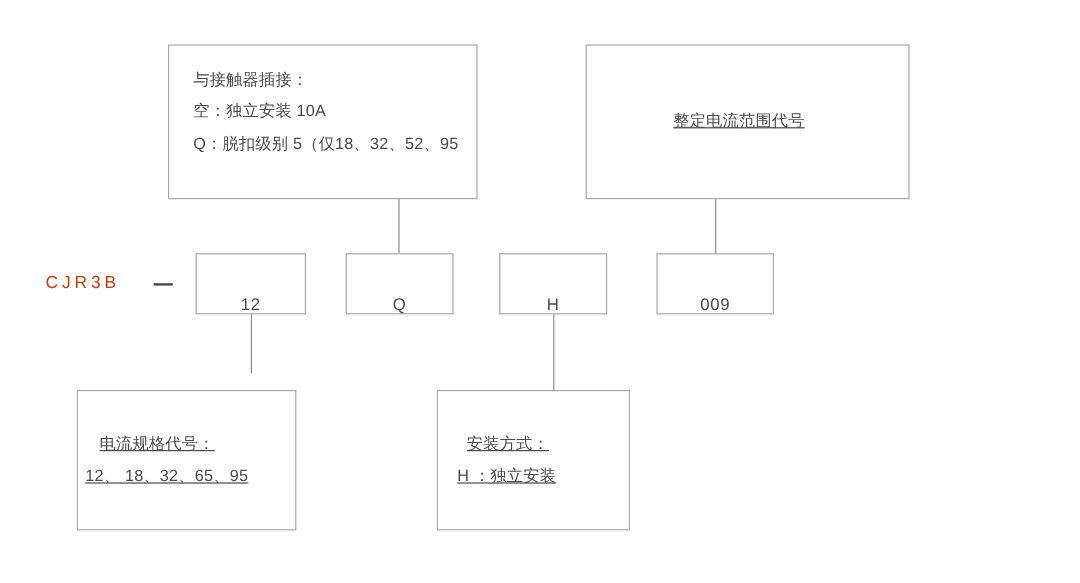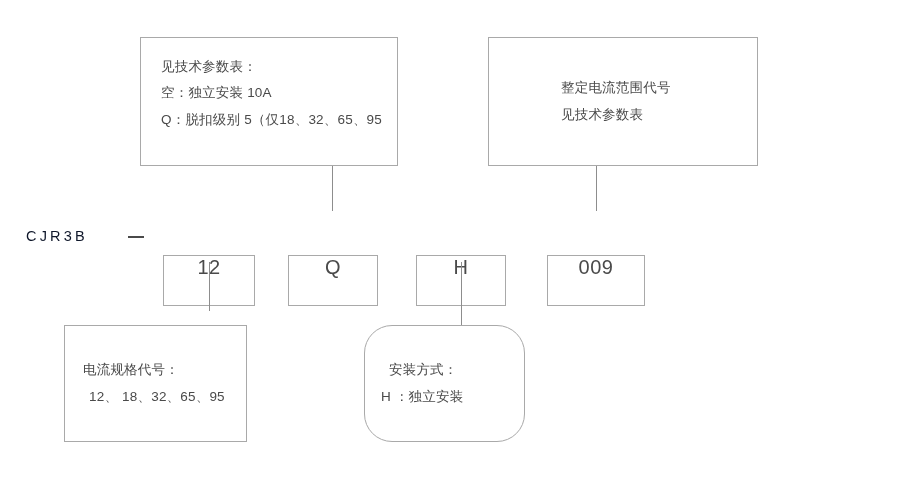--- a/index.html
+++ b/index.html
@@ -31,66 +31,66 @@
   }
   .note-box .line {
     white-space: nowrap;
   }
   .note-center {
     display: flex;
     flex-direction: column;
     align-items: center;
     justify-content: center;
     padding: 0;
+    text-decoration: underline;
   }
   .note-center .line {
     align-self: flex-start;
     margin-left: 72px;
   }
   .code-box {
     display: flex;
-    align-items: flex-start;
+    align-items: flex-end;
     justify-content: center;
-    font-size: 20px;
+    font-size: 14px;
     color: #4a4a4a;
     letter-spacing: 0.5px;
-    margin-top: 44px;
   }
   .prefix {
     position: absolute;
     font-size: 14.5px;
     letter-spacing: 3.2px;
-    color: #0f172a;
+    color: #c2410c;
     white-space: nowrap;
+    margin-left: 12px;
   }
   .dash {
     position: absolute;
     background: #4a4a4a;
     height: 2px;
   }
   .conn-v {
     position: absolute;
     background: #8d8d8d;
     width: 1px;
   }
 </style>
 </head>
 <body>
 
 <div id="diagram">
 
   <div class="box note-box" style="left:140px; top:37px; width:258px; height:129px;">
-    <div class="line">见技术参数表：</div>
+    <div class="line">与接触器插接：</div>
     <div class="line">空：独立安装 10A</div>
-    <div class="line">Q：脱扣级别 5（仅18、32、65、95</div>
+    <div class="line">Q：脱扣级别 5（仅18、32、52、95</div>
   </div>
 
   <div class="box note-box note-center" style="left:488px; top:37px; width:270px; height:129px;">
     <div class="line">整定电流范围代号</div>
-    <div class="line">见技术参数表</div>
   </div>
 
   <div class="conn-v" style="left:332px; top:166px; height:45px;"></div>
 
   <div class="conn-v" style="left:596px; top:166px; height:45px;"></div>
 
   <div class="prefix" style="left:26px; top:228px;">CJR3B</div>
 
   <div class="dash" style="left:128px; top:236px; width:16px;"></div>
 
@@ -109,21 +109,21 @@
   <div class="box code-box" style="left:547px; top:211px; width:98px; height:51px;">
     <span>009</span>
   </div>
 
   <div class="conn-v" style="left:209px; top:262px; height:49px;"></div>
 
   <div class="conn-v" style="left:461px; top:262px; height:63px;"></div>
 
   <div class="box note-box note-center" style="left:64px; top:325px; width:183px; height:117px;">
     <div class="line" style="margin-left:18px;">电流规格代号：</div>
-    <div class="line" style="margin-left:24px;">12、 18、32、65、95</div>
+    <div class="line" style="margin-left:6px;">12、 18、32、65、95</div>
   </div>
 
-  <div class="box note-box note-center" style="left:364px; top:325px; width:161px; height:117px;border-radius:28px;">
+  <div class="box note-box note-center" style="left:364px; top:325px; width:161px; height:117px;">
     <div class="line" style="margin-left:24px;">安装方式：</div>
     <div class="line" style="margin-left:16px;">H ：独立安装</div>
   </div>
 
 </div>
 
 </body></html>

